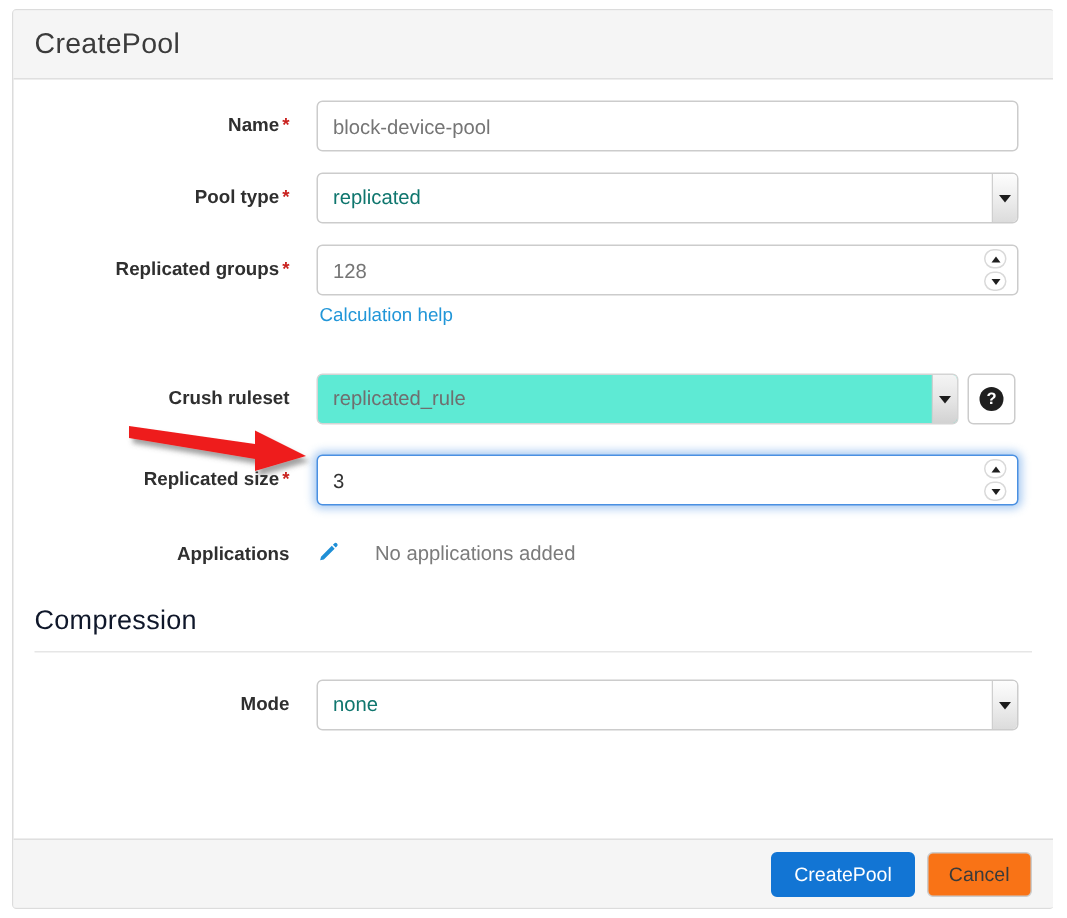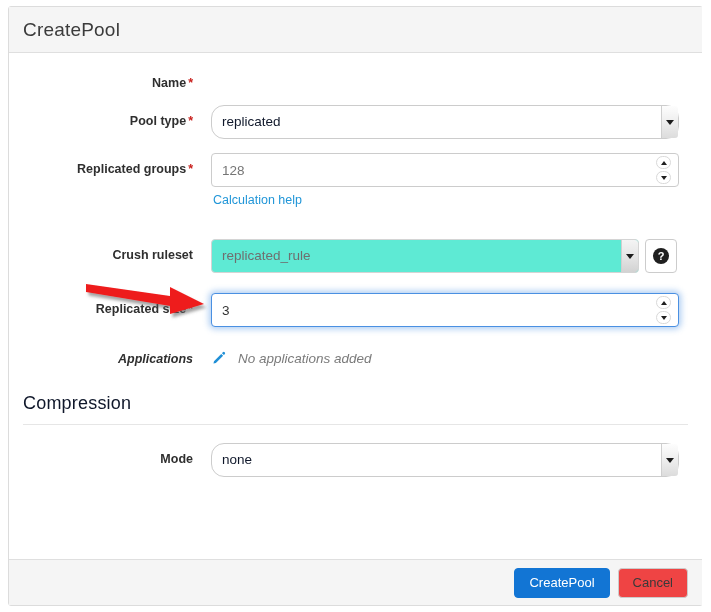--- a/index.html
+++ b/index.html
@@ -94,21 +94,21 @@
     border: 1px solid #ccc;
     border-radius: 4px;
     background: #ffffff;
     font-family: "Liberation Sans", sans-serif;
     font-size: 13.5px;
     color: #444;
     padding: 0 10px;
     outline: none;
     line-height: 32px;
   }
-  .ctl.placeholder-text { color: #0f172a; border-radius: 13px; }
+  .ctl.placeholder-text { color: #0f766e; }
   .ctl.disabled {
     background: #5eead4;
     color: #6f6f6f;
     border-color: #d4d4d4;
   }
   .ctl.focused {
     border: 1px solid #4a90e2;
     box-shadow: 0 0 6px 2px rgba(74,144,226,.45);
   }
   .ctl.has-value { color: #333; }
@@ -202,21 +202,21 @@
     line-height: 16px;
     text-align: center;
     font-family: "Liberation Sans", sans-serif;
   }
 
   
   .apps-row { display: flex; align-items: center; }
   .apps-value {
     display: flex;
     align-items: center;
-    gap: 12px;
+    gap: 24px;
     padding-top: 1px;
   }
   .pencil-icon { display: block; }
   .apps-text {
     font-size: 13.5px;
     color: #7b7b7b;
   }
 
   
   .section {
@@ -245,21 +245,21 @@
     cursor: pointer;
     border: 1px solid transparent;
     line-height: 28px;
   }
   .btn-primary {
     background: #1275d4;
     color: #ffffff;
     border-color: #1275d4;
   }
   .btn-default {
-    background: #ef4444;
+    background: #f97316;
     color: #3a3a3a;
     border-color: #cccccc;
   }
 
   
   .annotation-arrow {
     position: absolute;
     left: 78px; top: 274px;
     width: 140px; height: 48px;
     pointer-events: none;
@@ -275,20 +275,23 @@
 
     <div class="card-header">
       <span class="card-title">CreatePool</span>
     </div>
 
     <div class="card-body">
 
       <div class="form-row">
         <div class="form-label">
           <span>Name</span><span class="req">*</span>
+        </div>
+        <div class="form-control-wrap">
+          <input class="ctl" type="text" placeholder="block-device-pool" style="">
         </div>
       </div>
 
       <div class="form-row">
         <div class="form-label">
           <span>Pool type</span><span class="req">*</span>
         </div>
         <div class="form-control-wrap select-box">
           <div class="ctl placeholder-text">replicated</div>
           <div class="select-arrow-strip">
@@ -344,21 +347,21 @@
             <div class="spin-btn">
                 <span class="chev up"></span>
               </div>
             <div class="spin-btn">
                 <span class="chev down"></span>
               </div>
           </div>
         </div>
       </div>
 
-      <div class="form-row apps-row" style="margin-top:22px;font-style:italic;">
+      <div class="form-row apps-row" style="margin-top:22px;">
         <div class="form-label" style="padding-top:2px;">
           <span>Applications</span>
         </div>
         <div class="apps-value">
           <span>
             <svg class="pencil-icon" width="15" height="15" viewBox="0 0 16 16" aria-hidden="true">
               <path d="M12.6 1.4a1.4 1.4 0 0 1 2 2l-.9.9-2-2 .9-.9zM10.9 3.1l2 2L5.2 12.8l-2.6.6.6-2.6 7.7-7.7z" fill="#1f8fd6"></path>
             </svg>
           </span>
           <span class="apps-text">No applications added</span>

